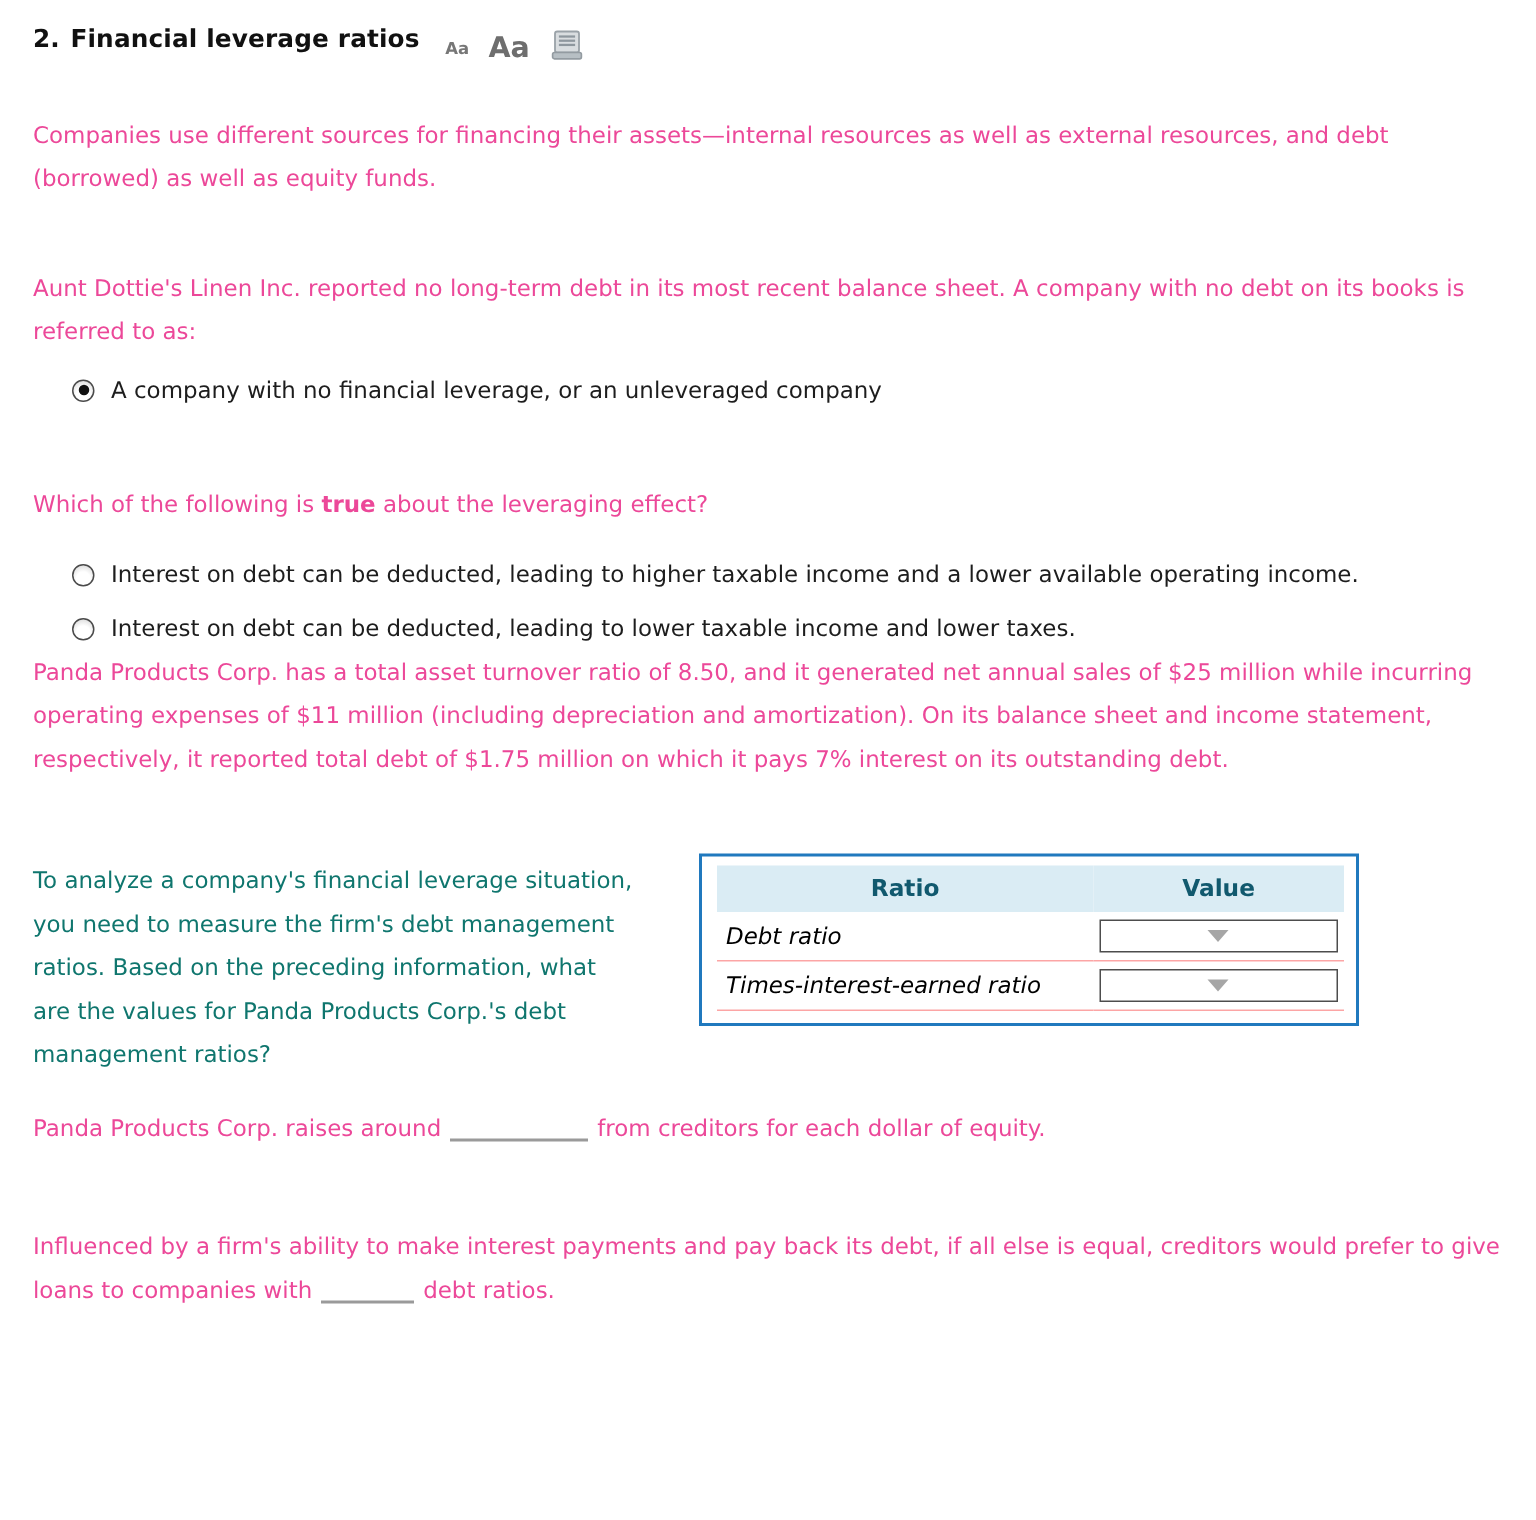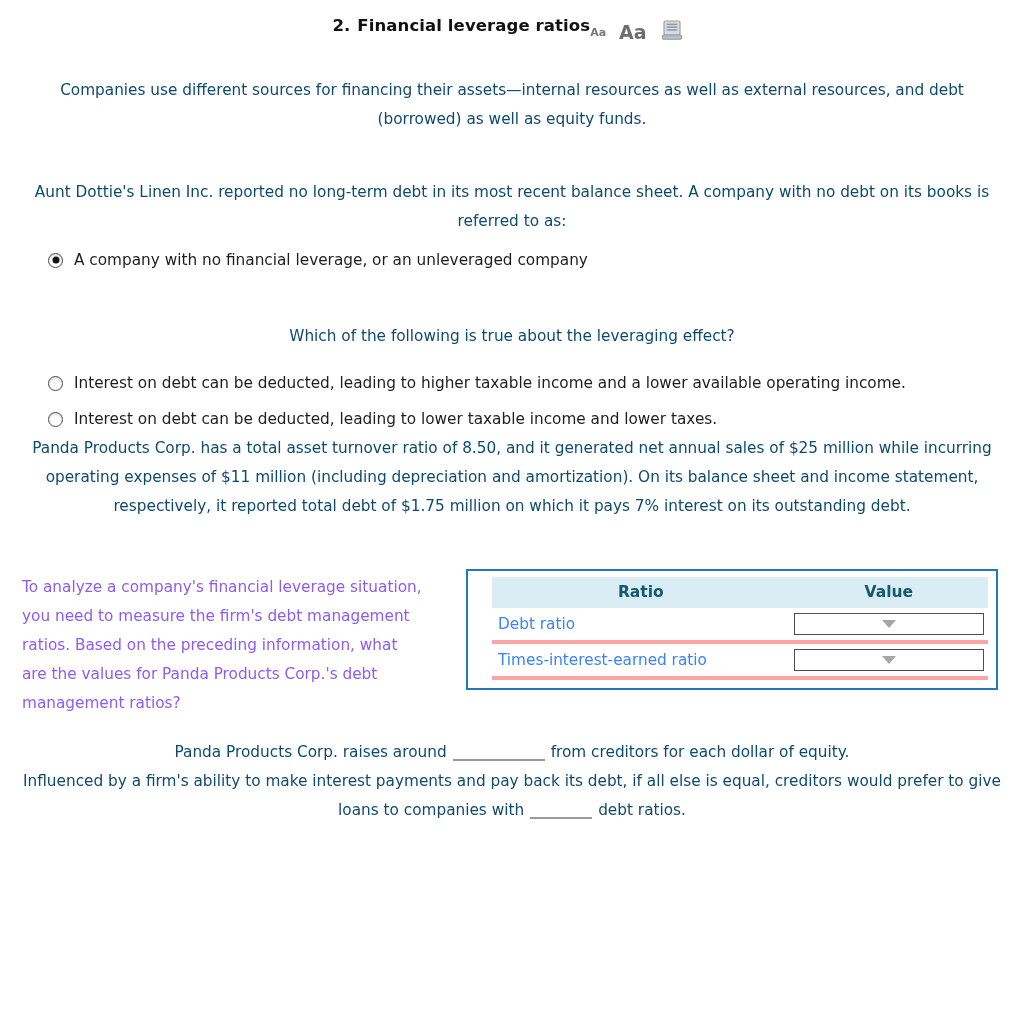--- a/index.html
+++ b/index.html
@@ -20,23 +20,24 @@
     width: 1024px;
     height: 1013px;
     box-sizing: border-box;
     padding: 0 22px;
   }
 
   
   .header {
     display: flex;
     align-items: flex-start;
-    justify-content: center;
+    justify-content: flex-start;
     padding-top: 16px;
     height: 40px;
+    gap: 17px;
   }
   .title {
     font-size: 16.5px;
     font-weight: bold;
     color: #111111;
     letter-spacing: 0.1px;
     white-space: nowrap;
   }
   .title .num { margin-right: 7px; }
   .tools {
@@ -59,25 +60,24 @@
     color: #6e6e6e;
     line-height: 1;
     cursor: pointer;
   }
   .print-icon { cursor: pointer; display: block; }
 
   
   .para {
     font-size: 15.3px;
     line-height: 29px;
-    color: #0c4a6e;
+    color: #ec4899;
     max-width: 982px;
-    text-align: center;
-  }
-  .para b { font-weight: normal; }
+  }
+  .para b { font-weight: bold; }
 
   .p1  { margin-top: 20px; }
   .p2  { margin-top: 44px; }
   .p3  { margin-top: 50px; }
   .p4  { }
 
   
   .radio-group { margin-top: 10px; padding-left: 26px; }
   .radio-group.g2 { margin-top: 20px; }
   .radio-row {
@@ -118,51 +118,52 @@
   
   .ratio-block {
     margin-top: 48px;
     display: flex;
     align-items: flex-start;
   }
   .ratio-text {
     width: 400px;
     font-size: 15.3px;
     line-height: 29px;
-    color: #8b5cf6;
+    color: #0f766e;
     padding-top: 4px;
   }
   .table-wrap {
     margin-left: 44px;
-    width: 532px;
+    width: 440px;
     border: 2px solid #2079be;
     background: #ffffff;
     box-sizing: border-box;
-    padding: 6px 8px 8px 24px;
+    padding: 6px 8px 8px 10px;
   }
   table.ratios {
     width: 100%;
     border-collapse: collapse;
     table-layout: fixed;
   }
   table.ratios th {
     background: #daecf4;
     color: #11596e;
     font-size: 15.5px;
     font-weight: bold;
     text-align: center;
     padding: 6px 0 7px 0;
   }
   table.ratios th.th-ratio { width: 60%; }
   table.ratios th.th-value { width: 40%; }
   table.ratios td {
     font-size: 15.3px;
-    color: #3b82f6;
+    color: #000000;
     padding: 6px 0 6px 6px;
-    border-bottom: 4px solid #fca5a5;
+    border-bottom: 1px solid #fca5a5;
+    font-style: italic;
   }
   table.ratios td.cell-value {
     padding: 5px 4px 5px 4px;
     text-align: center;
   }
   .dropdown {
     display: block;
     width: 100%;
     height: 22px;
     box-sizing: border-box;
@@ -187,21 +188,21 @@
   .blank {
     display: inline-block;
     border-bottom: 2px solid #9a9a9a;
     vertical-align: -4px;
     margin: 0 6px;
   }
   .blank-wide { width: 92px; }
   .blank-narrow { width: 62px; }
 
   .p-raises { margin-top: 20px; }
-  .p-influenced { }
+  .p-influenced { margin-top: 50px; }
 </style>
 </head>
 <body>
 
 <div class="page">
 
   <div class="header">
     <div class="title">
       <span class="num">2.</span><span>Financial leverage ratios</span>
     </div>

